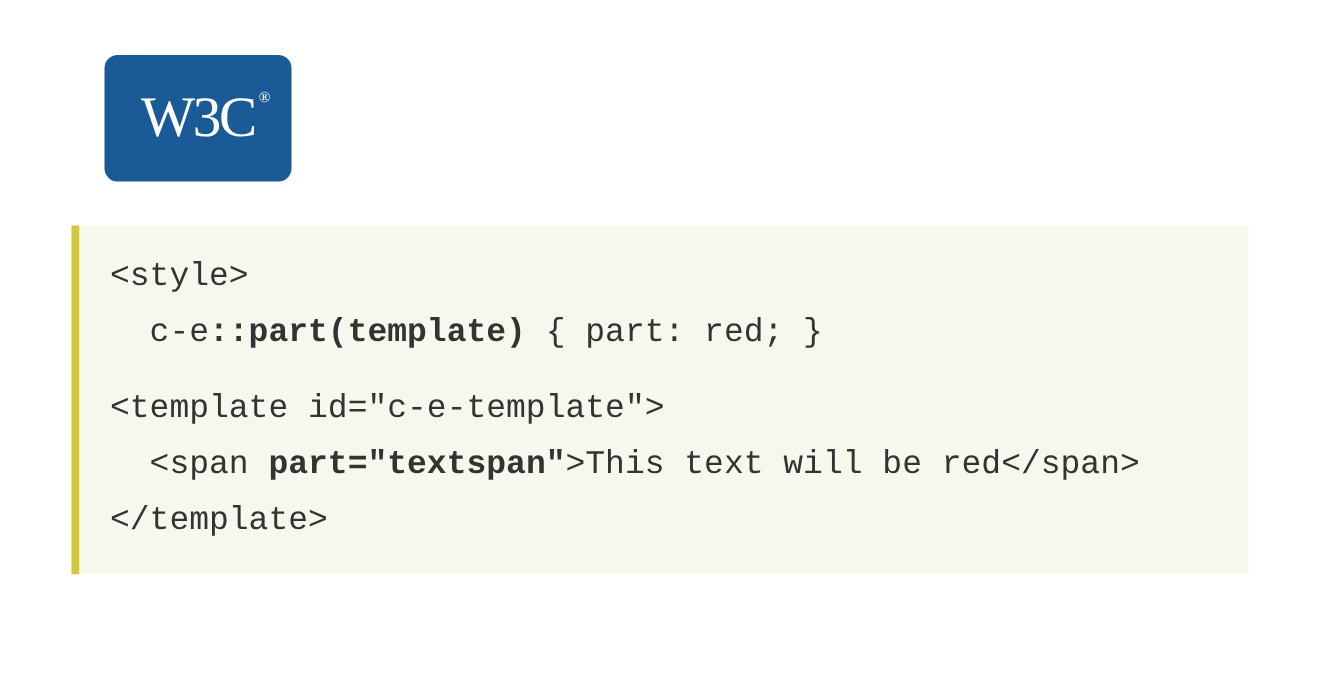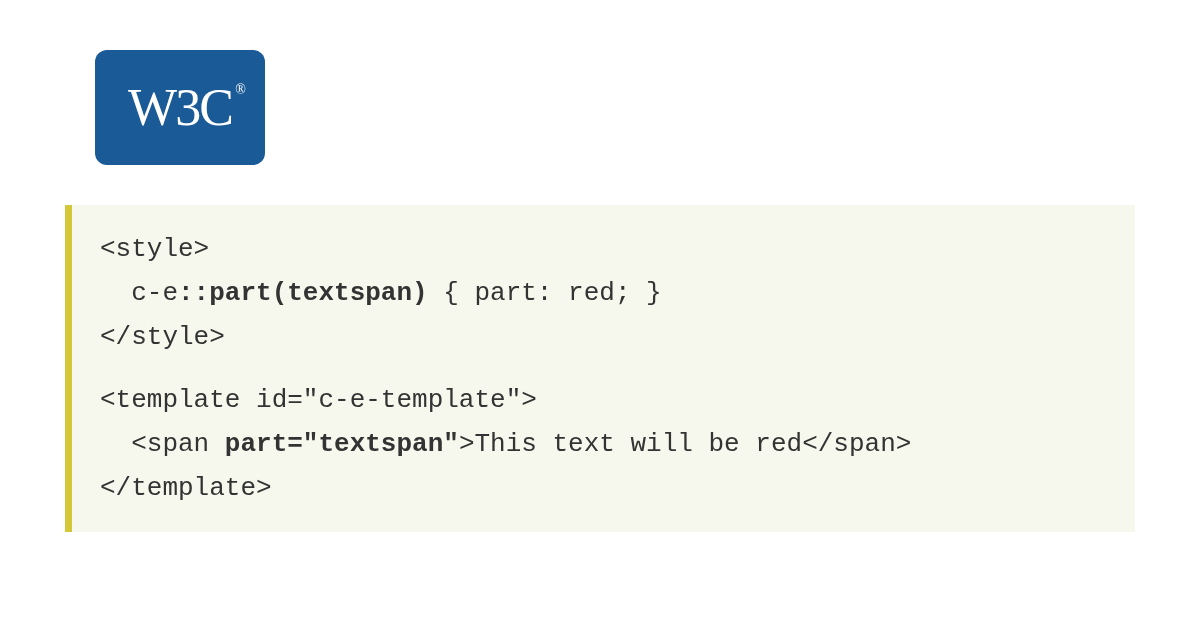--- a/index.html
+++ b/index.html
@@ -61,21 +61,21 @@
     position: absolute;
     top: 4px;
     right: -12px;
   }
   .code-block {
     margin-top: 40px;
     background: #f7f8ed;
     border-left: 7px solid #d4c838;
     padding: 22px 28px;
     font-family: "SFMono-Regular", Consolas, "Liberation Mono", Menlo, monospace;
-    font-size: 26px;
+    font-size: 30px;
     line-height: 1.7;
     color: #333;
   }
   .code-block .para {
     margin-bottom: 18px;
   }
   .code-block .para:last-child {
     margin-bottom: 0;
   }
   .code-line {
@@ -90,21 +90,20 @@
 
 <div class="header">
   <div class="logo-badge">
     <span class="logo-text"><span>W3C</span><span class="logo-reg">®</span></span>
   </div>
 </div>
 
 <div class="code-block">
   <div class="para">
     <div class="code-line"><span>&lt;style&gt;</span></div>
-    <div class="code-line"><span>  c-e</span><span class="bold">::part(textspan)</span><span> { part: red; }</span></div>
-    <div class="code-line"><span>&lt;/style&gt;</span></div>
+    <div class="code-line"><span>  c-e</span><span class="bold">::part(template)</span><span> { part: red; }</span></div>
   </div>
   <div class="para">
     <div class="code-line"><span>&lt;template id="c-e-template"&gt;</span></div>
     <div class="code-line"><span>  &lt;span </span><span class="bold">part="textspan"</span><span>&gt;This text will be red&lt;/span&gt;</span></div>
     <div class="code-line"><span>&lt;/template&gt;</span></div>
   </div>
 </div>
 
 </body></html>

